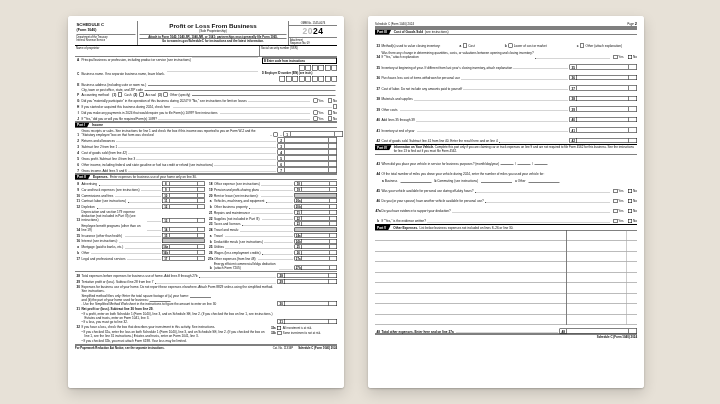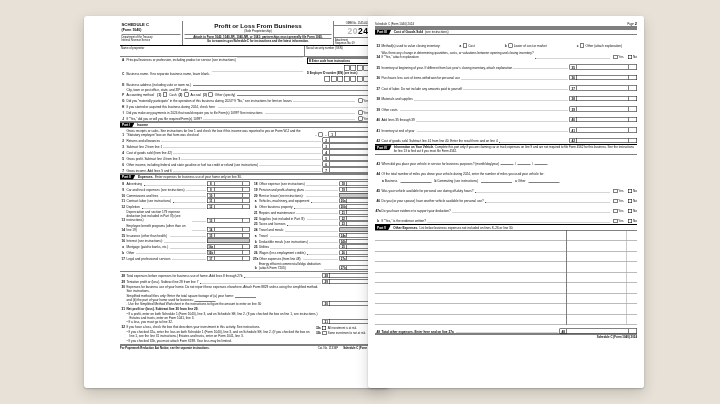--- a/index.html
+++ b/index.html
@@ -1,19 +1,19 @@
 <!DOCTYPE html>
 <html><head>
 <meta charset="utf-8">
 <style>
   html,body{margin:0;padding:0;}
   body{width:720px;height:404px;overflow:hidden;background:#e7e1d7;font-family:"Liberation Sans","DejaVu Sans",sans-serif;position:relative;}
   .page{position:absolute;top:16px;width:276px;height:372px;background:#fff;border-radius:3px;overflow:hidden;
         box-shadow:0 1px 2px rgba(0,0,0,.22),0 5px 14px rgba(0,0,0,.16);}
-  #page1{left:84px;padding-left:29px;} #page2{left:368px;}
+  #page1{left:68px;} #page2{left:368px;}
   .sheet{width:552px;height:744px;background:#fff;transform:scale(.5);transform-origin:0 0;
          box-sizing:border-box;padding:10px 14px 0;font-size:6.3px;line-height:1.28;color:#0c0c0c;}
   
   .hdr{display:flex;border-bottom:2px solid #000;}
   .hdr-left{width:118px;border-right:1px solid #000;padding:2px 3px 1px;}
   .schedule{font-weight:bold;font-size:8.5px;}
   .formno{font-weight:bold;font-size:7px;margin-bottom:5px;}
   .dept{font-size:5.1px;border-top:1px solid #000;padding-top:1px;}
   .hdr-center{flex:1;text-align:center;padding:1px 4px 0;display:flex;flex-direction:column;}
   .title{font-weight:bold;font-size:12.5px;}

